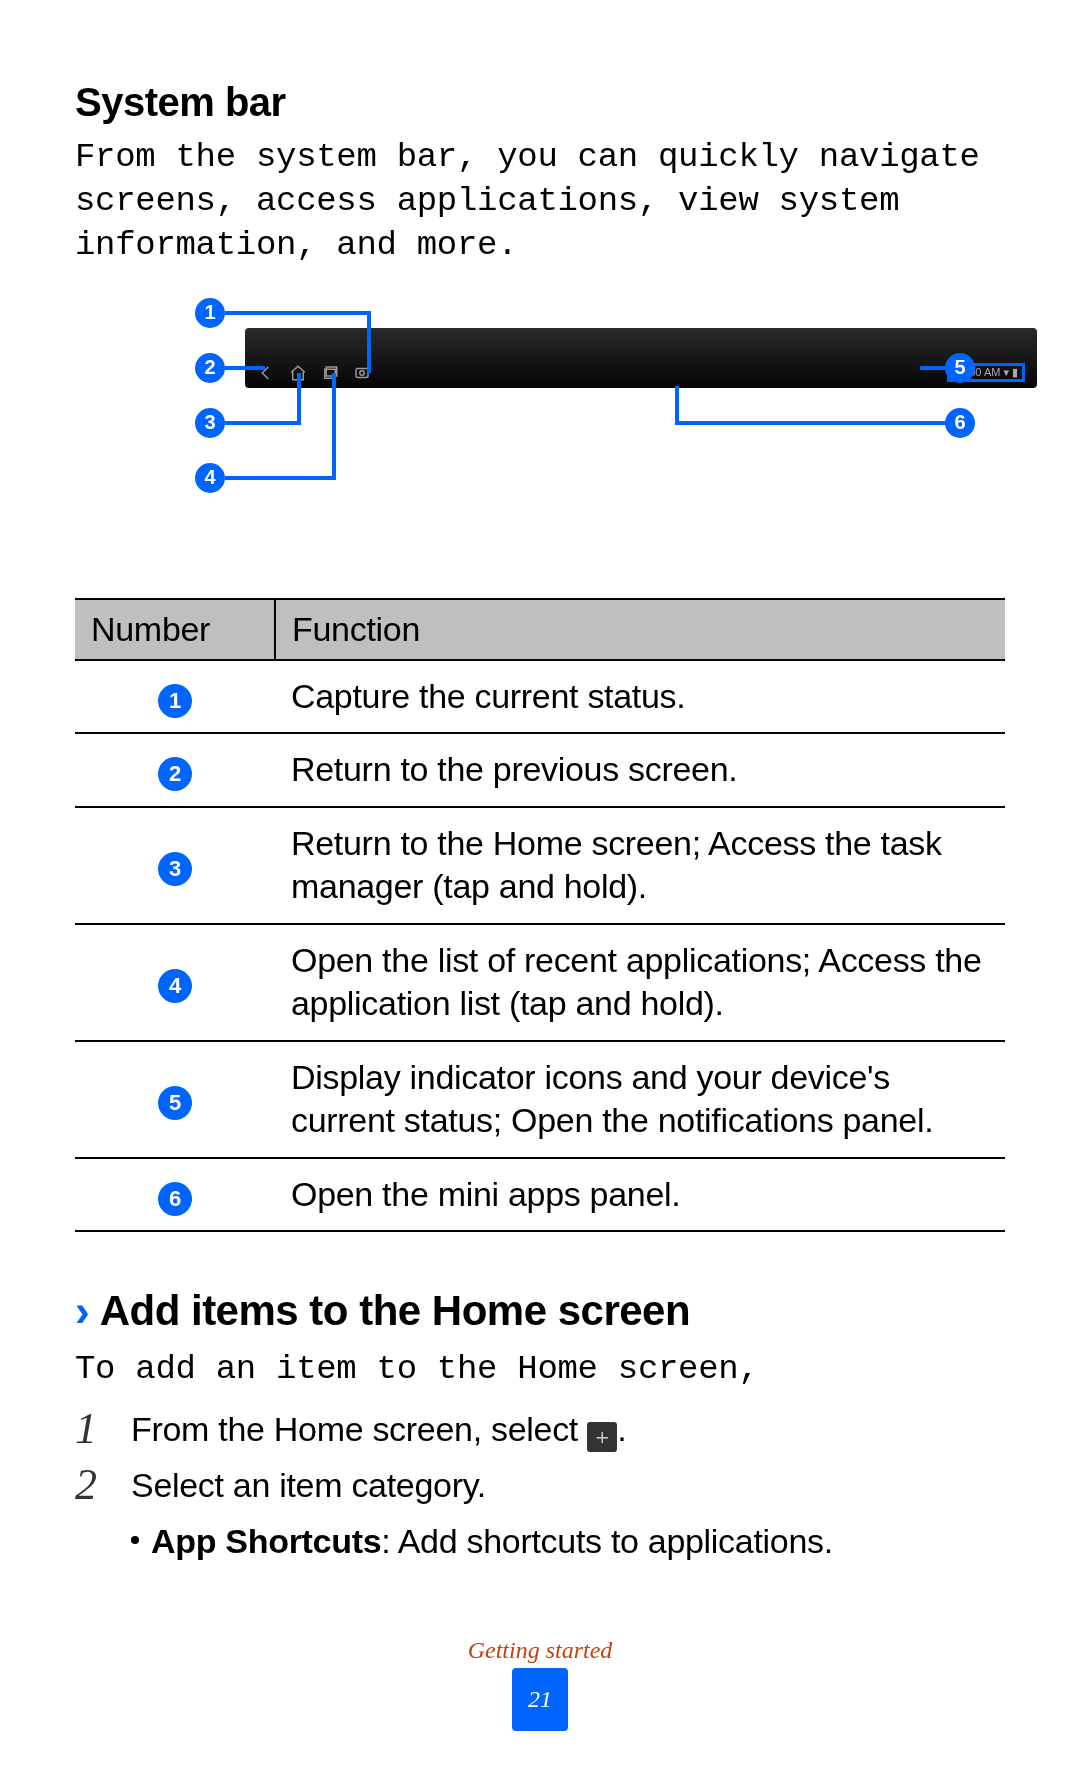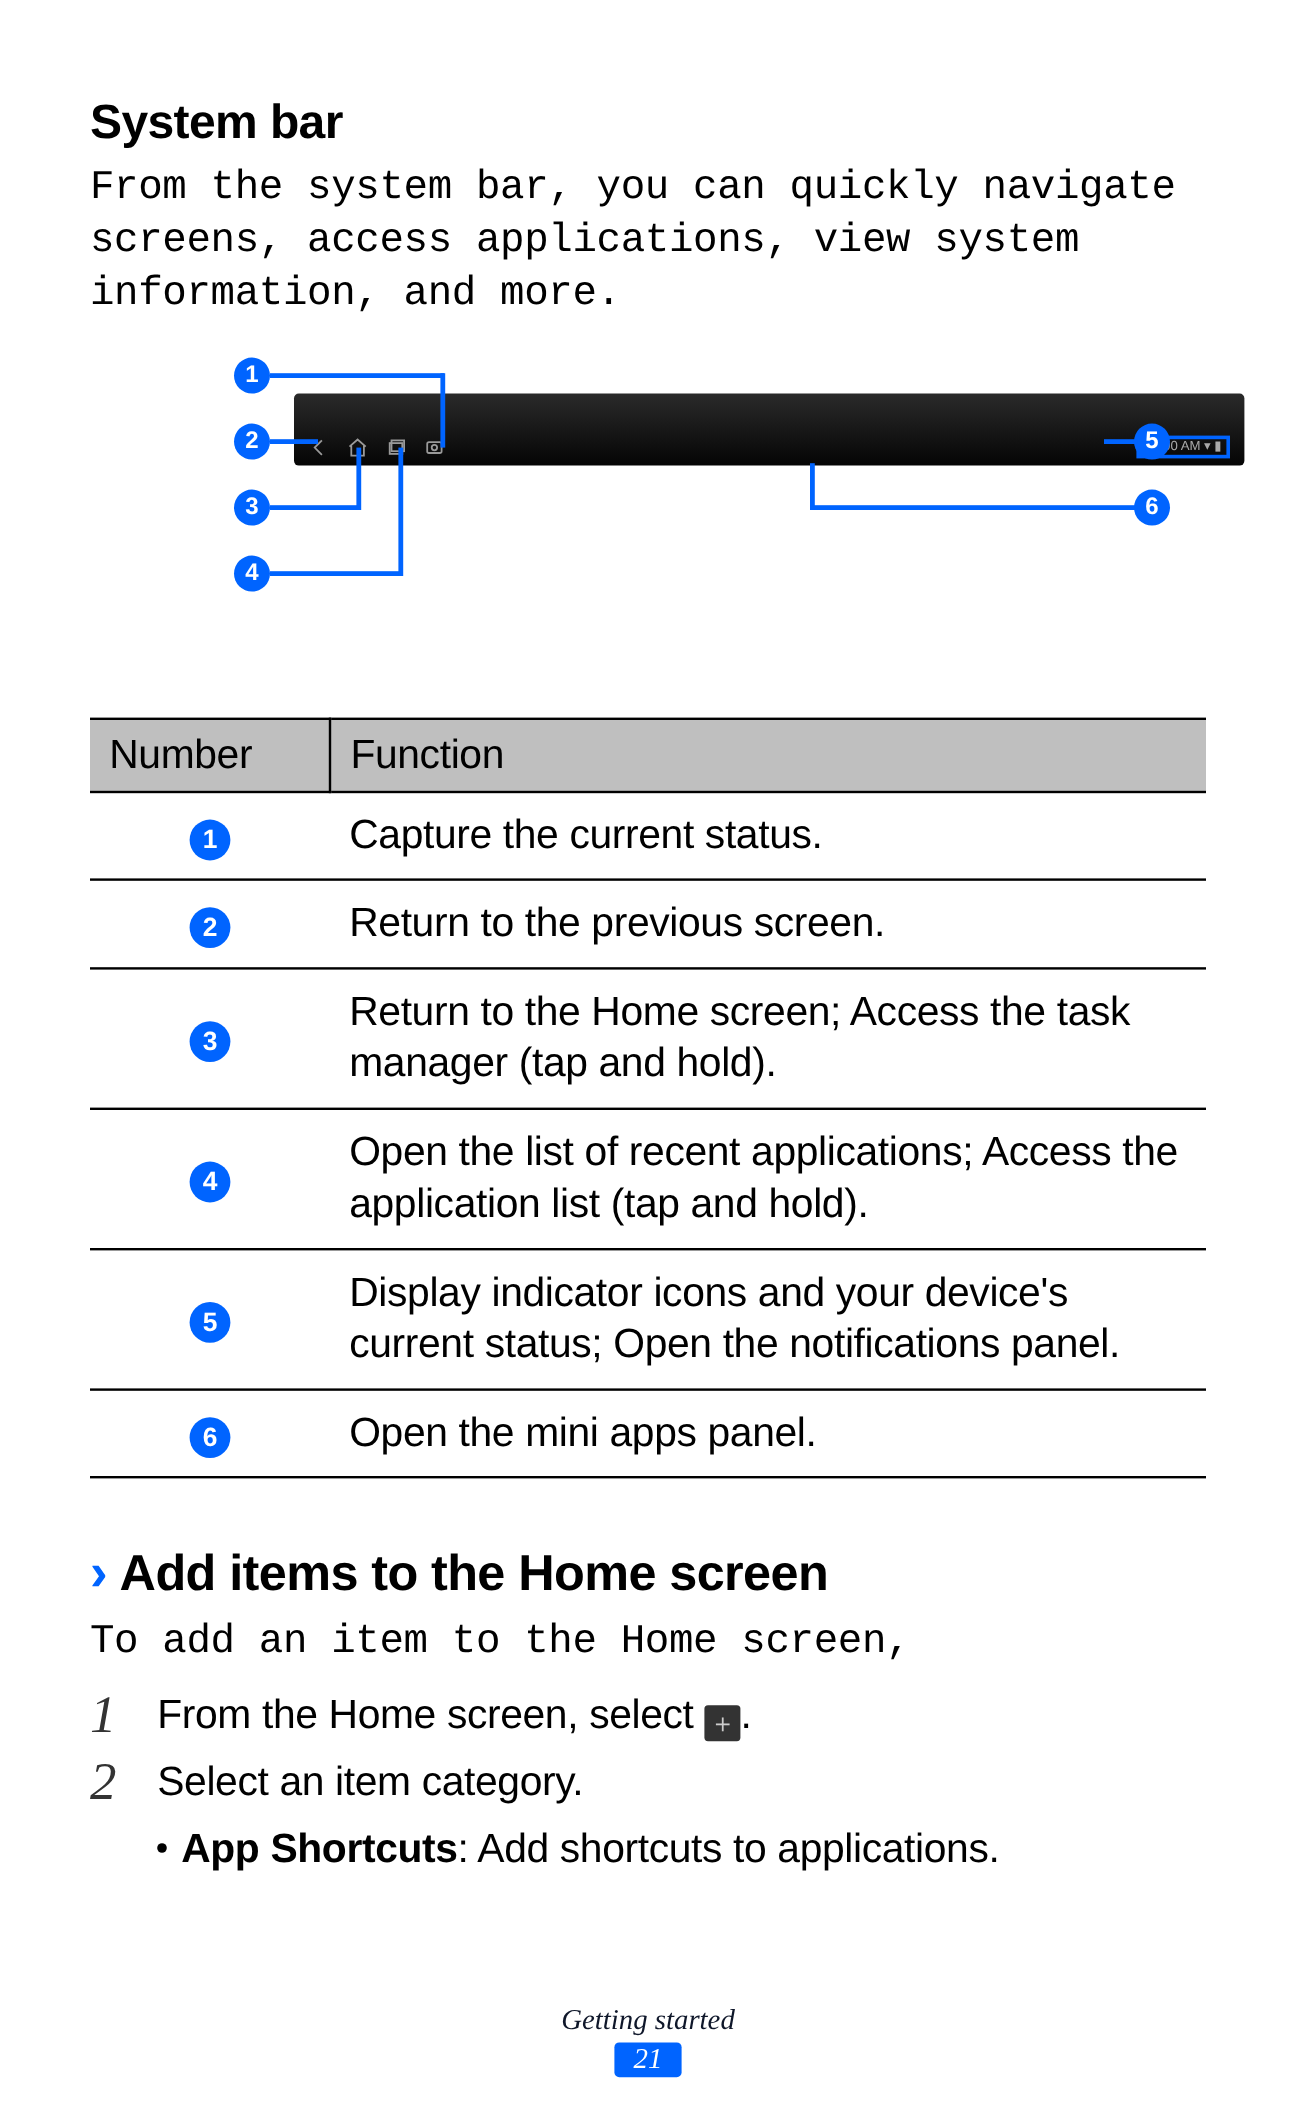--- a/index.html
+++ b/index.html
@@ -40,22 +40,22 @@
   .step { display: flex; gap: 18px; margin: 10px 0; align-items: flex-start; }
   .step-num { font-family: Georgia, "Times New Roman", serif; font-style: italic; font-size: 44px; color: #333; width: 38px; flex-shrink: 0; line-height: 1; }
   .step-body { font-size: 34px; line-height: 1.35; flex: 1; letter-spacing: -0.3px; }
   .step-body .bullets { list-style: none; margin-top: 10px; }
   .step-body .bullets li { display: flex; gap: 12px; margin: 6px 0; }
   .step-body .bullets li .dot { width: 8px; height: 8px; background: #000; border-radius: 50%; margin-top: 17px; flex-shrink: 0; }
   .plus-icon { display: inline-flex; width: 30px; height: 30px; background: #333; color: #ccc; font-size: 22px; align-items: center; justify-content: center; vertical-align: -3px; border-radius: 3px; line-height: 1; }
 
   
   .footer { position: absolute; bottom: 40px; left: 0; right: 0; text-align: center; }
-  .footer .section { font-style: italic; font-size: 24px; color: #0f172a; font-family: Georgia, serif; }
-  .footer .pg { display: inline-block; margin-top: 4px; background: #0064ff; color: #fff; font-style: italic; font-family: Georgia, serif; font-size: 24px; padding: 1px 16px; border-radius: 4px; }
+  .footer .section { font-style: italic; font-size: 24px; color: #c2410c; font-family: Georgia, serif; }
+  .footer .pg { display: inline-block; margin-top: 4px; background: #0064ff; color: #fff; font-style: italic; font-family: Georgia, serif; font-size: 24px; padding: 18px 16px; border-radius: 4px; }
 </style>
 </head>
 <body>
 
 <div class="page">
 
   <div class="h3">System bar</div>
   <div class="p intro">From the system bar, you can quickly navigate screens, access applications, view system information, and more.</div>
 
   <div class="diagram">

